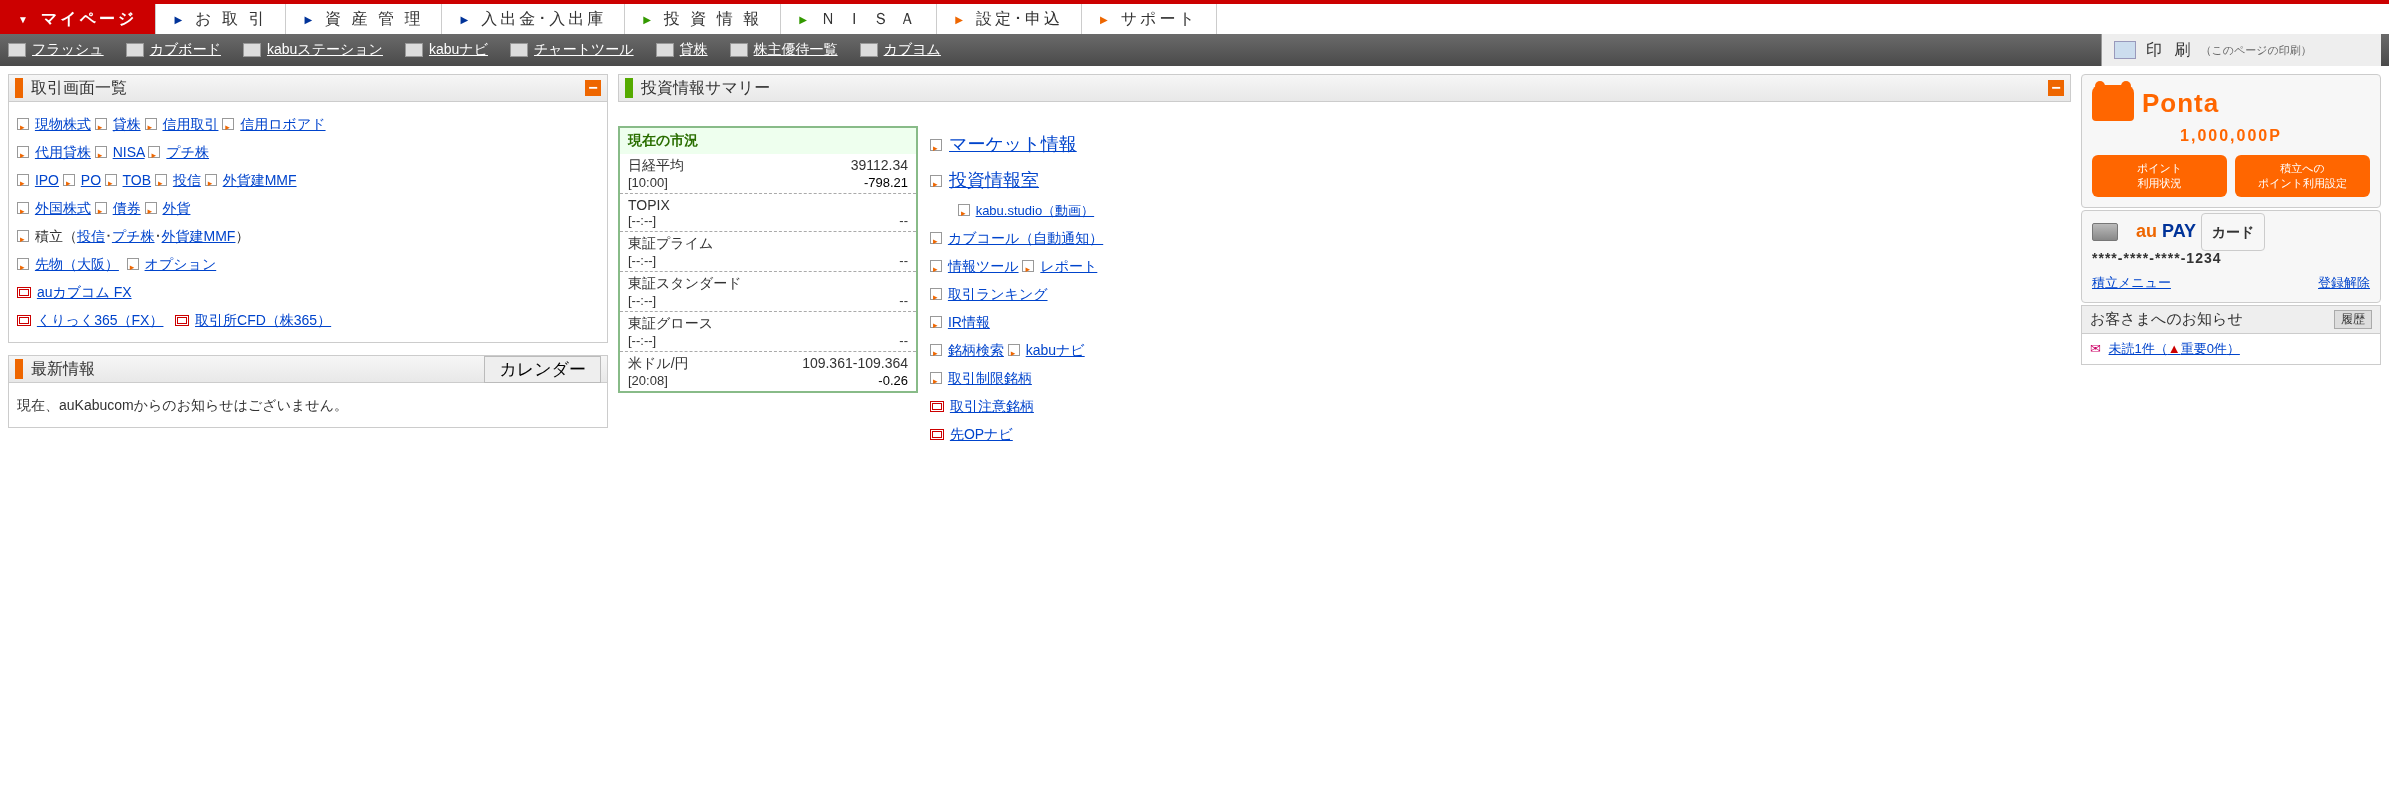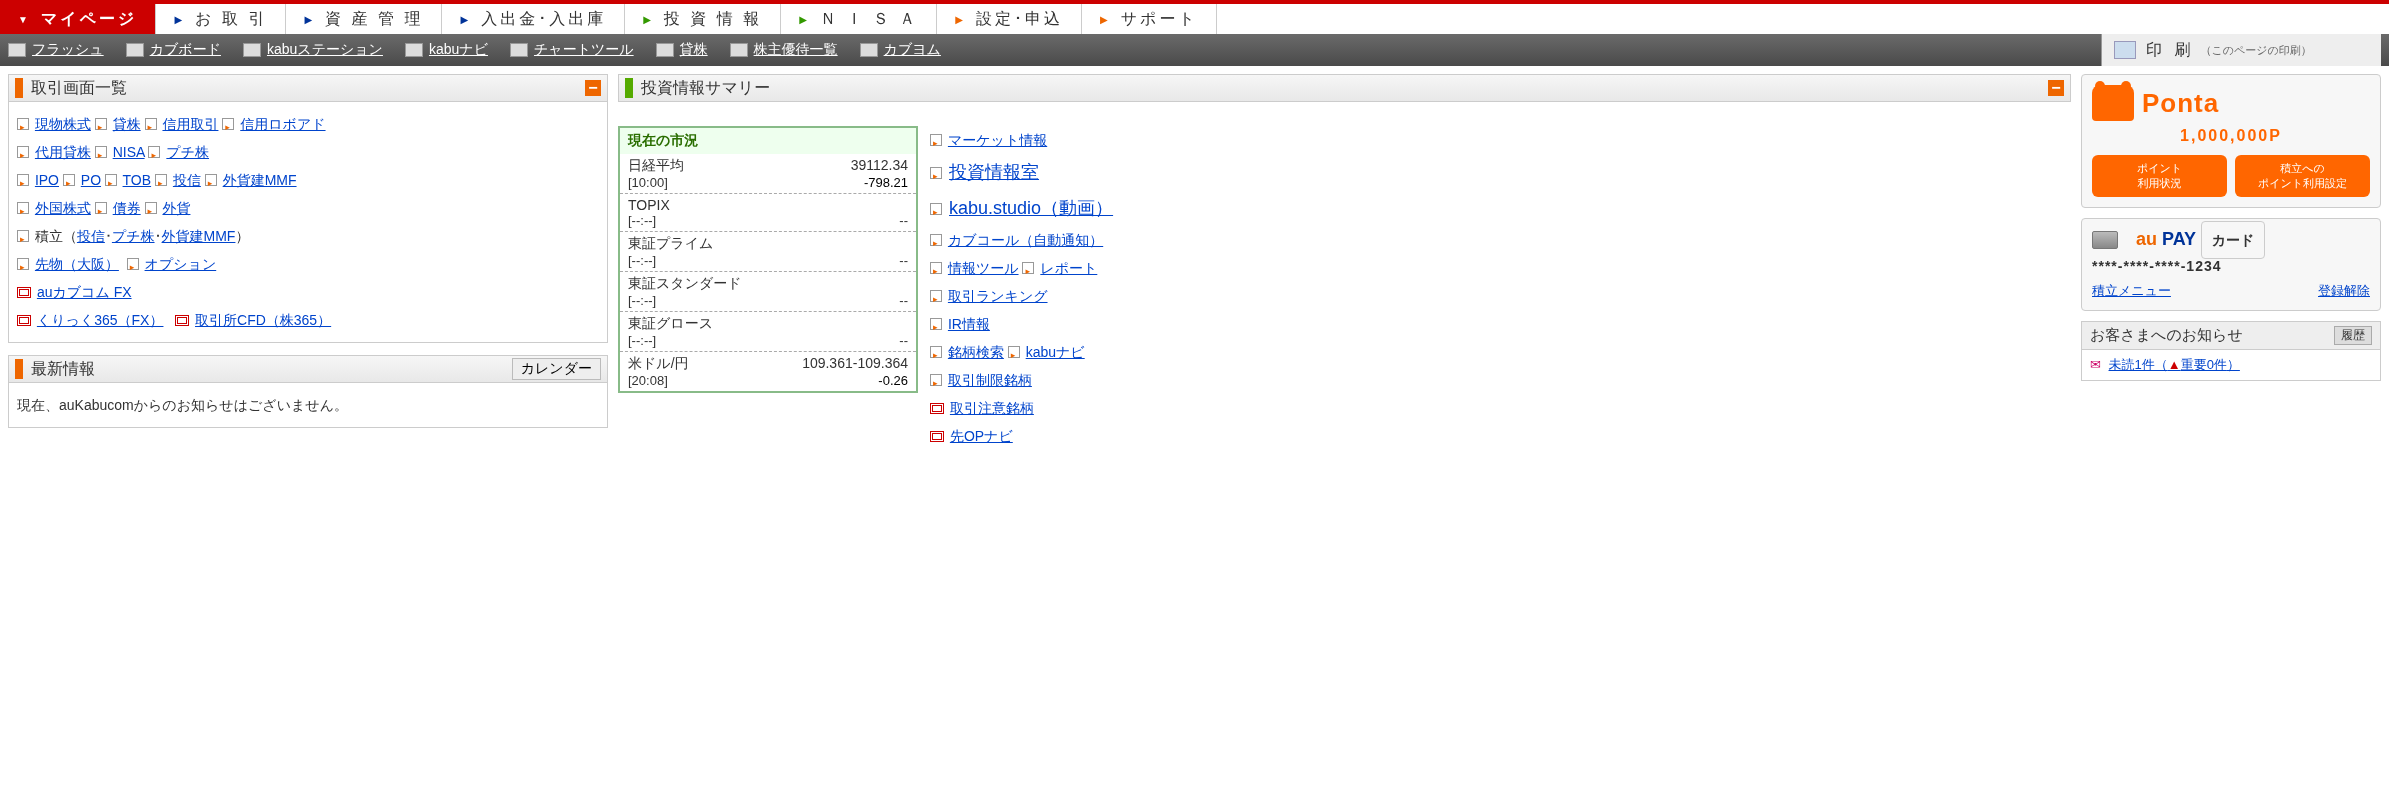--- a/index.html
+++ b/index.html
@@ -37,34 +37,34 @@
 .phdr .bar { width: 8px; height: 20px; background: #e60; margin-right: 8px; }
 .phdr .bar.g { background: #5a0; }
 .phdr .minus { margin-left: auto; width: 16px; height: 16px; background: #e60; color: #fff; display: flex; align-items: center; justify-content: center; font-weight: bold; cursor: pointer; }
 .pbody { border: 1px solid #ccc; border-top: none; padding: 8px; font-size: 14px; line-height: 2; }
 
 .sq { display: inline-block; width: 12px; height: 12px; border: 1px solid #999; background: #fff; position: relative; top: 1px; margin-right: 2px; }
 .sq::after { content: "▸"; font-size: 9px; color: #e60; position: absolute; left: 2px; top: -1px; }
 .redbox { display:inline-block; width:14px; height:11px; border:1px solid #c00; position:relative; top:1px; margin-right:2px; }
 .redbox::after { content:""; position:absolute; left:1px; right:1px; top:1px; bottom:1px; border:1px solid #c00; }
 
-.btn-cal { float: right; background: #eee; border: 1px solid #bbb; padding: 1px 8px; font-size: 14px; cursor: pointer; }
+.btn-cal { float: right; background: #eee; border: 1px solid #bbb; padding: 1px 14px; font-size: 17px; cursor: pointer; }
 
 
 .mkt { border: 2px solid #8b8; }
 .mkt .mh { background: #efe; color: #2a6e00; font-weight: bold; padding: 4px 8px; font-size: 14px; }
 .mkt .mr { padding: 3px 8px; border-top: 1px dashed #aaa; font-size: 14px; }
 .mkt .mr:first-of-type { border-top: none; }
 .mkt .mr .nm { display: inline-block; }
 .mkt .mr .v1 { float: right; }
 .mkt .mr .sub { display: flex; justify-content: space-between; font-size: 13px; }
 .mkt .mr .neg { color: #000000; }
 
 
-.card { border: 1px solid #ccc; background: #f7f7f7; padding: 10px; margin-bottom: 10px; border-radius: 4px; }
+.card { border: 1px solid #ccc; background: #f7f7f7; padding: 10px; margin-bottom: 2px; border-radius: 4px; }
 .ponta-logo { display: flex; align-items: center; gap: 8px; }
 .ponta-bear { width: 42px; height: 36px; background: #f60; border-radius: 8px 8px 4px 4px; position: relative; }
 .ponta-bear::before, .ponta-bear::after { content:""; position:absolute; width:10px; height:10px; background:#f60; border-radius:50%; top:-4px; }
 .ponta-bear::before { left:3px; } .ponta-bear::after { right:3px; }
 .ponta-txt { font-size: 26px; font-weight: bold; color: #f60; letter-spacing: 1px; }
 .ponta-pts { text-align: center; color: #f60; font-size: 16px; font-weight: bold; letter-spacing: 2px; margin: 6px 0 10px; }
 .pbtns { display: flex; gap: 8px; }
 .pbtn { flex: 1; background: #f60; color: #fff; text-align: center; padding: 6px 2px; border-radius: 6px; font-size: 11px; cursor: pointer; }
 
 .aupay { display:flex; align-items:center; gap:18px; }
@@ -199,23 +199,23 @@
                 <div><span class="nm">米ドル/円</span><span class="v1">109.361-109.364</span></div>
                 <div class="sub">
                   <span>[20:08]</span>
                   <span class="neg">-0.26</span>
                 </div>
               </div>
             </div>
         </div>
       </div>
       <div class="col-b2" id="info-links">
-          <div style="line-height: 2; font-size: 14px;"><span class="sq"></span> <a>マーケット情報</a></div>
+          <div style="line-height: 2; font-size: 18px;"><span class="sq"></span> <a>マーケット情報</a></div>
           <div style="line-height: 2; font-size: 18px;"><span class="sq"></span> <a>投資情報室</a></div>
-          <div style="line-height: 2; font-size: 18px;"><span class="sq"></span> <a>kabu.studio（動画）</a></div>
+          <div style="line-height: 2; font-size: 13px; margin-left: 28px;"><span class="sq"></span> <a>kabu.studio（動画）</a></div>
           <div style="line-height: 2; font-size: 14px;"><span class="sq"></span> <a>カブコール（自動通知）</a></div>
           <div style="line-height: 2; font-size: 14px;"><span class="sq"></span> <a>情報ツール</a>  <span class="sq"></span> <a>レポート</a></div>
           <div style="line-height: 2; font-size: 14px;"><span class="sq"></span> <a>取引ランキング</a></div>
           <div style="line-height: 2; font-size: 14px;"><span class="sq"></span> <a>IR情報</a></div>
           <div style="line-height: 2; font-size: 14px;"><span class="sq"></span> <a>銘柄検索</a>  <span class="sq"></span> <a>kabuナビ</a></div>
           <div style="line-height: 2; font-size: 14px;"><span class="sq"></span> <a>取引制限銘柄</a></div>
           <div style="line-height: 2; font-size: 14px;"><span class="redbox"></span> <a>取引注意銘柄</a></div>
           <div style="line-height: 2; font-size: 14px;"><span class="redbox"></span> <a>先OPナビ</a></div>
         </div>
     </div>

